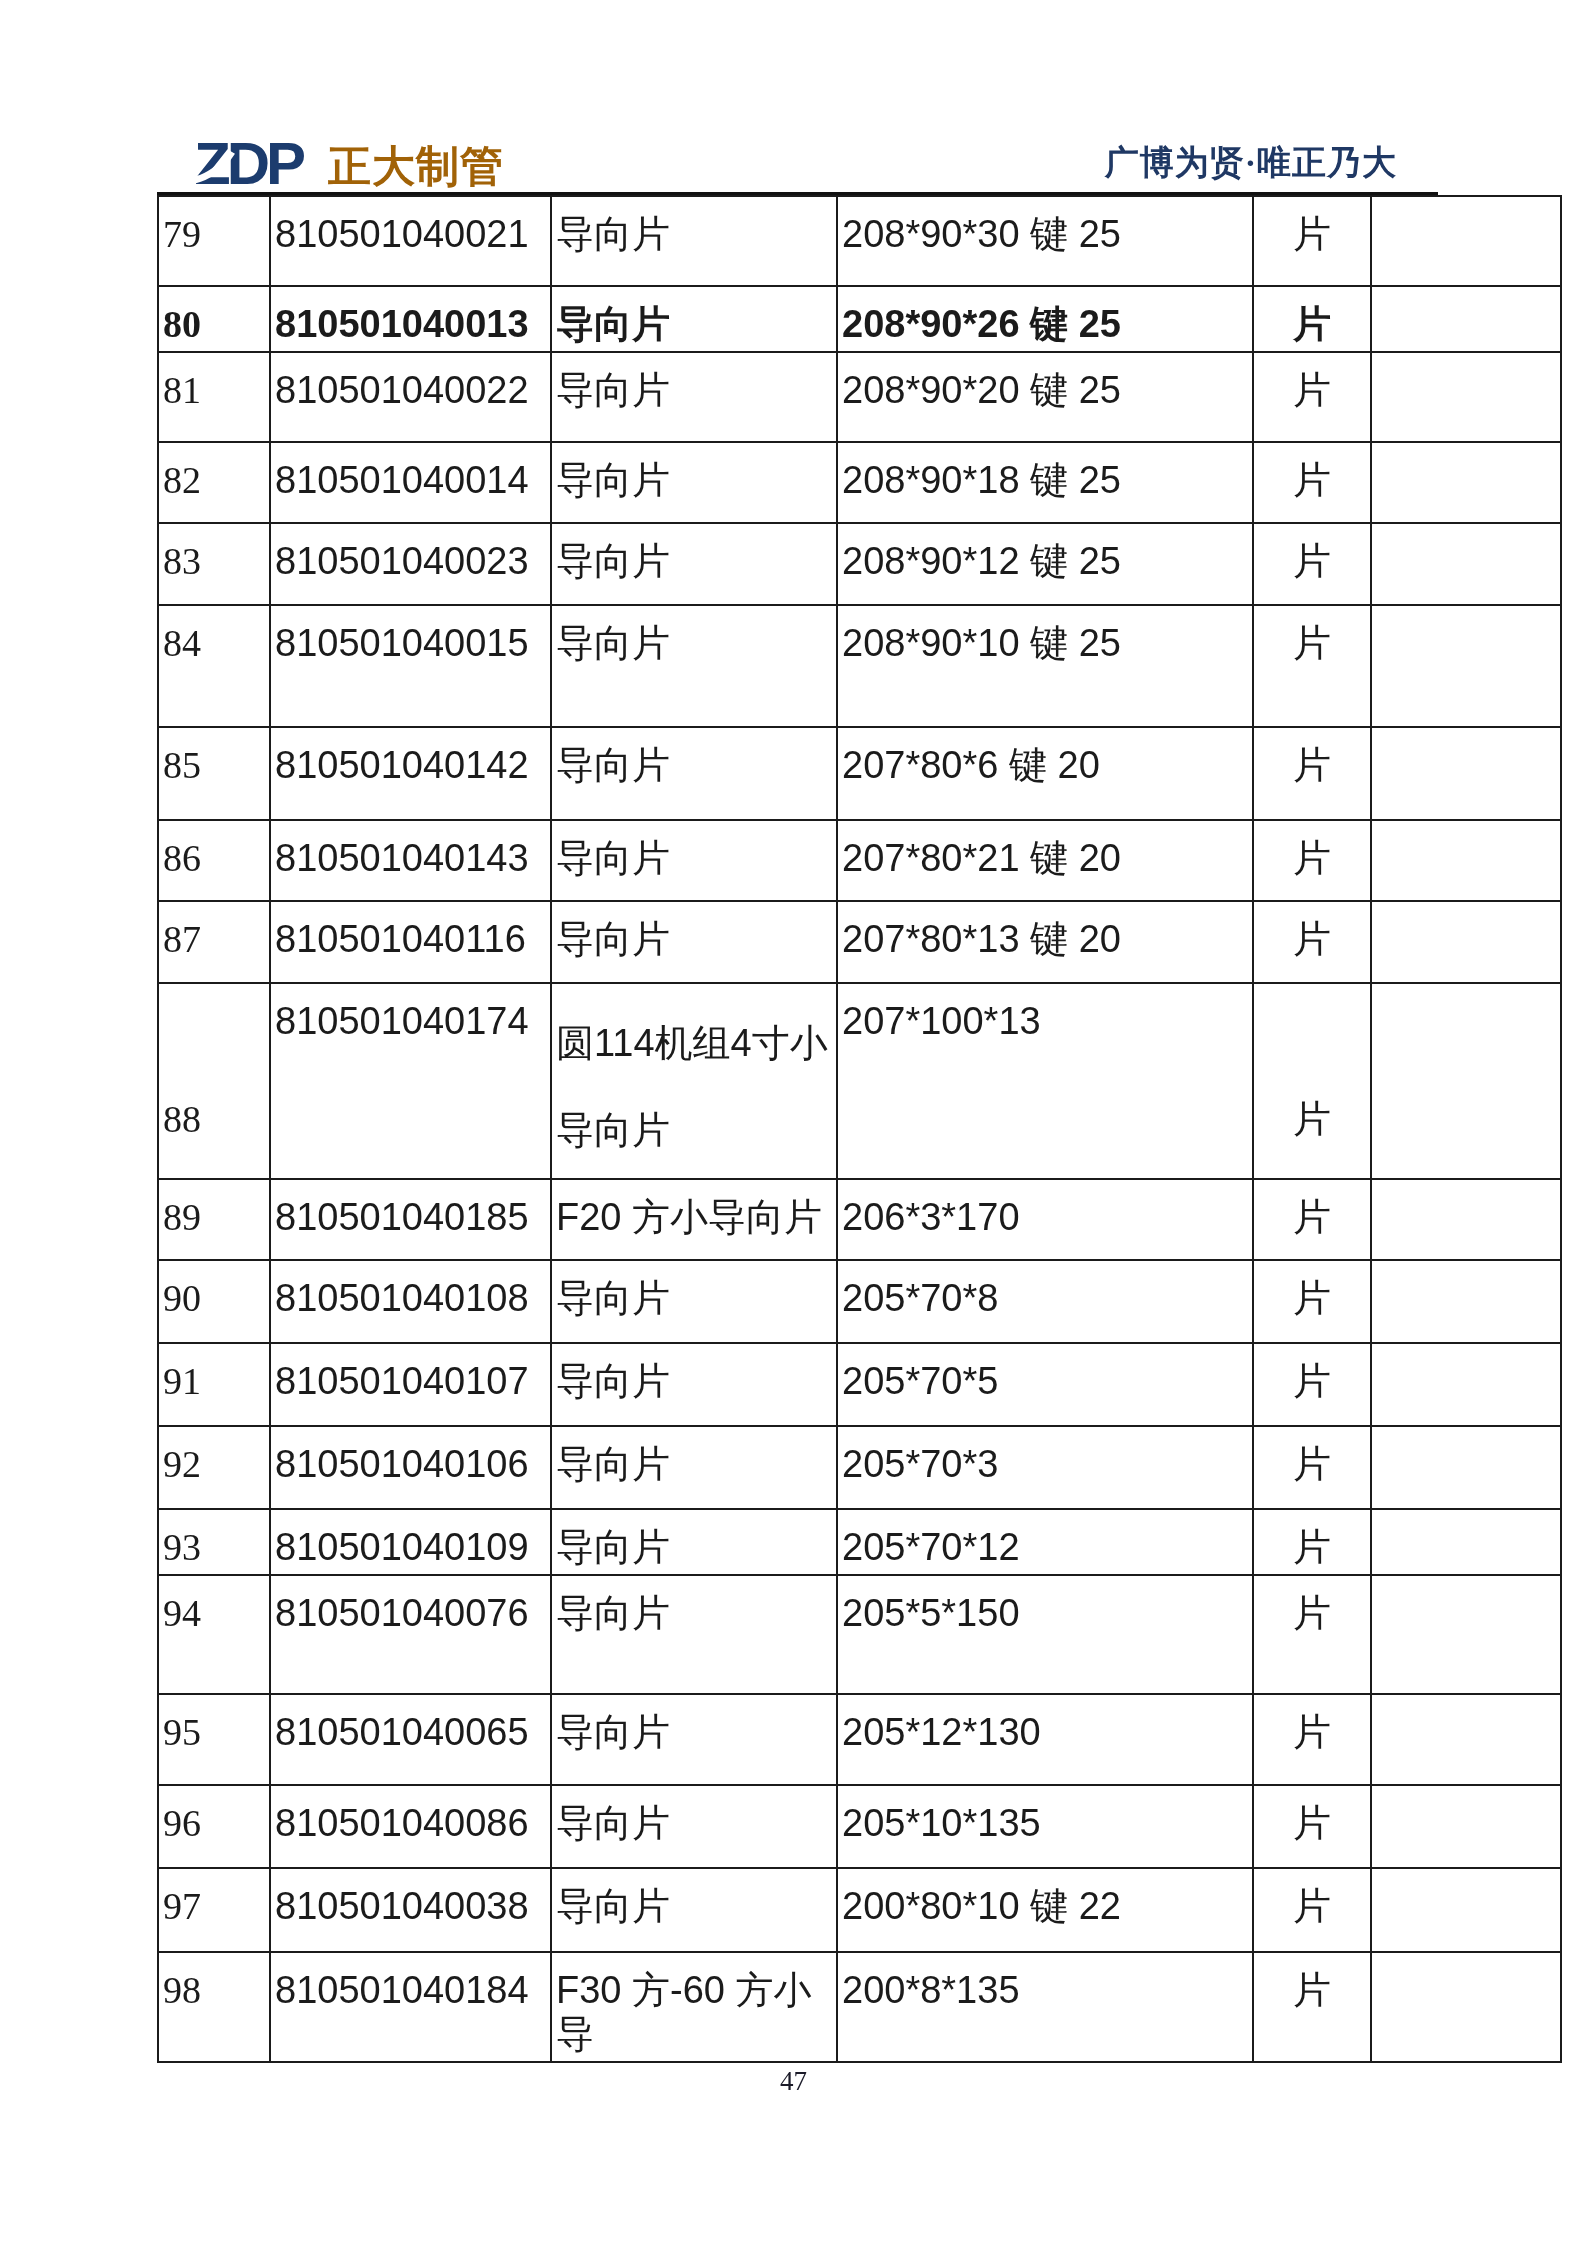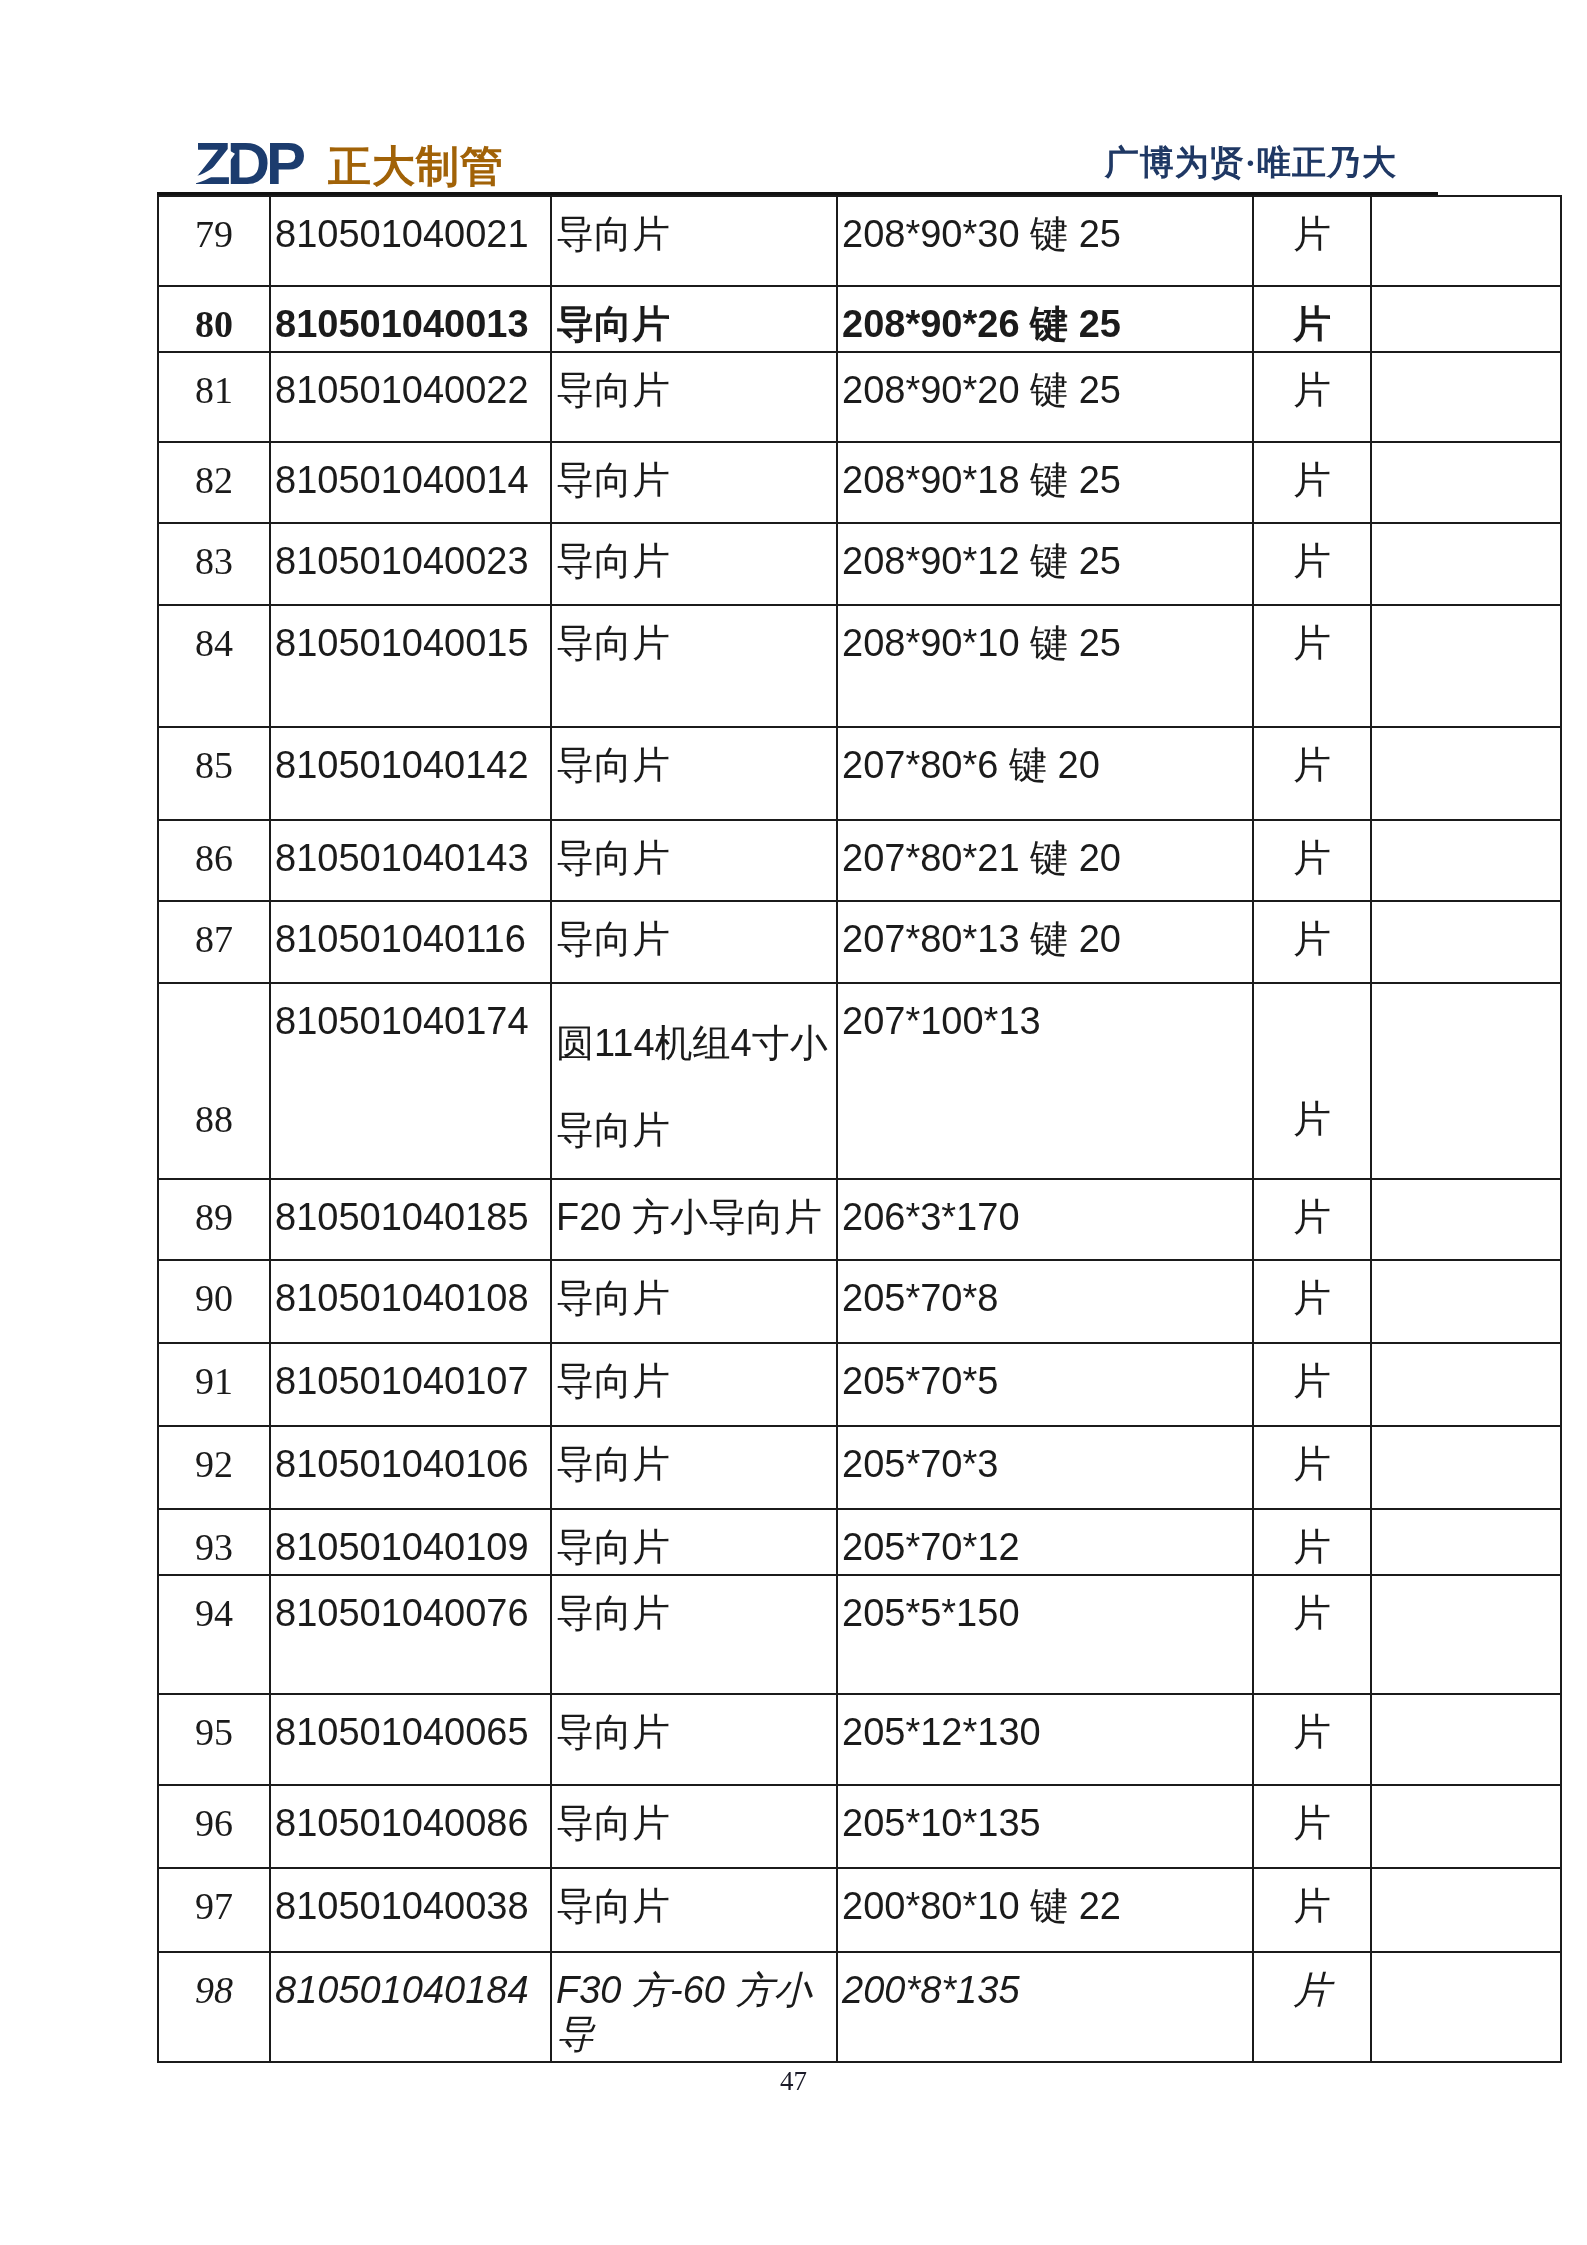--- a/index.html
+++ b/index.html
@@ -35,21 +35,21 @@
     width:1403px;
   }
   table.parts td{
     border:2px solid #1b1b1b;
     vertical-align:top;
     font-size:38px;line-height:1.15;
     padding:16px 4px 4px 4px;
     overflow:hidden;
   }
   td.col-index{
-    text-align:center;
+    text-align:left;
     font-family:"Liberation Serif","DejaVu Serif",serif;
     padding-top:18px;
   }
   td.col-code{padding-left:14px;}
   td.col-name{padding-left:11px;white-space:pre-line;}
   td.col-spec{padding-left:10px;}
   td.col-unit{text-align:center;}
   tr.tall td.col-name{line-height:2.3;}
   tr.tall td.col-index,tr.tall td.col-unit{padding-top:114px;}
   
@@ -232,21 +232,21 @@
         <td class="col-note"></td>
       </tr>
       <tr style="height: 84px;">
         <td class="col-index">97</td>
         <td class="col-code">810501040038</td>
         <td class="col-name">导向片</td>
         <td class="col-spec">200*80*10 键 22</td>
         <td class="col-unit">片</td>
         <td class="col-note"></td>
       </tr>
-      <tr style="height: 100px; font-style: italic;">
+      <tr style="height: 100px;">
         <td class="col-index">98</td>
         <td class="col-code">810501040184</td>
         <td class="col-name">F30 方-60 方小导</td>
         <td class="col-spec">200*8*135</td>
         <td class="col-unit">片</td>
         <td class="col-note"></td>
       </tr>
     </tbody>
 </table>
 

